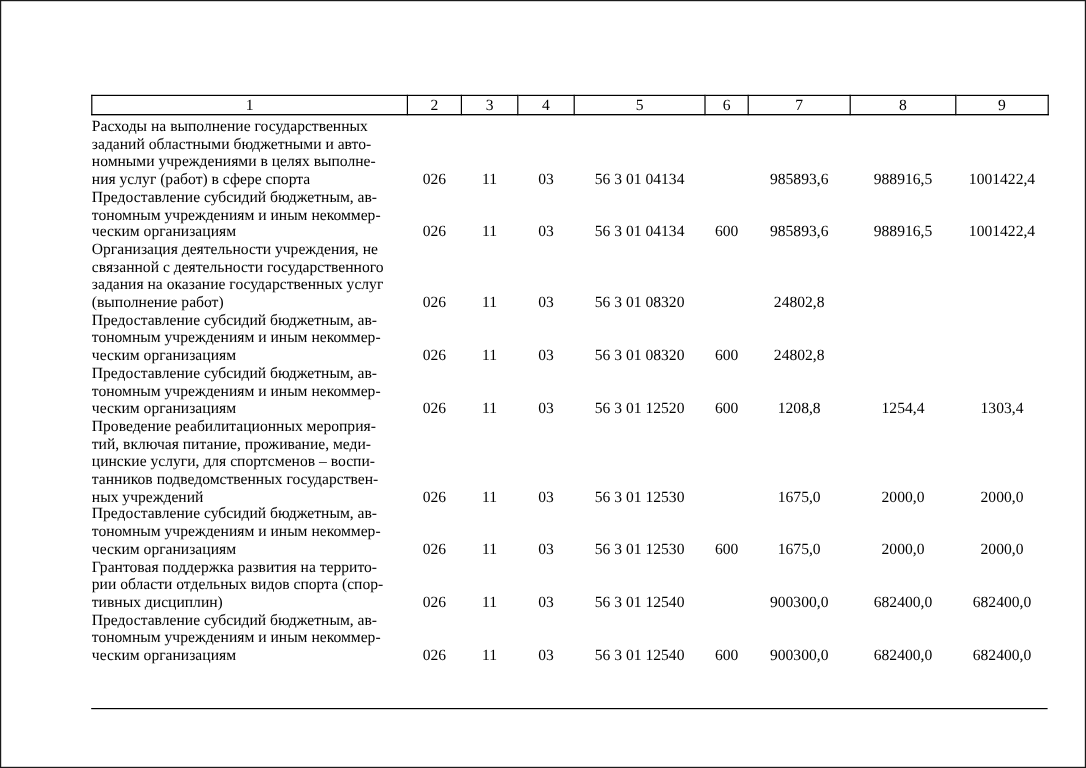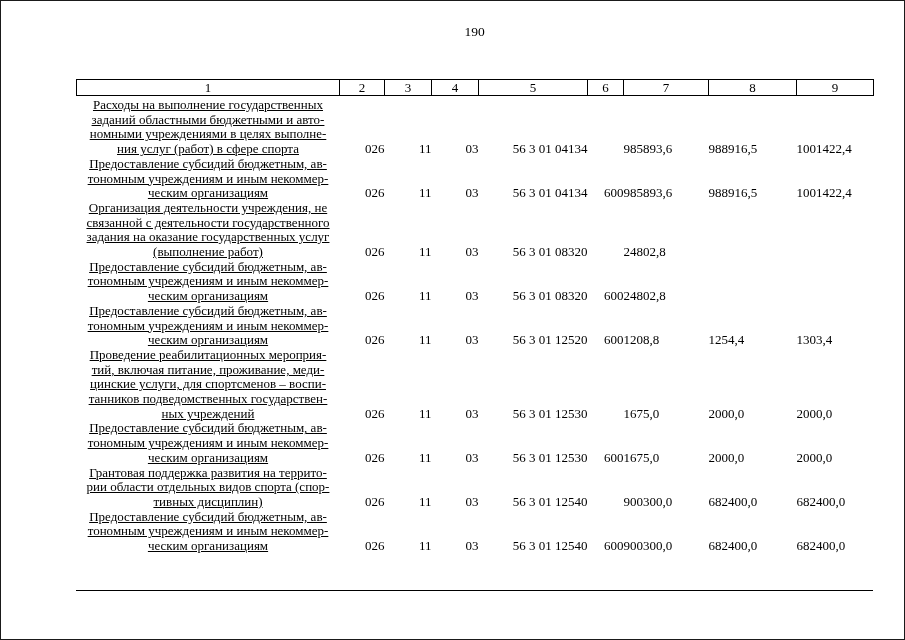--- a/index.html
+++ b/index.html
@@ -42,41 +42,39 @@
     padding: 0;
   }
   table.budget tbody td {
     vertical-align: bottom;
     font-size: 13px;
     line-height: 14.7px;
     padding: 0;
   }
   table.budget tbody tr:first-child td { padding-top: 2px; }
   td.c-desc {
-    text-align: center;
+    text-align: left;
     white-space: pre-line;
     padding-left: 7px;
     padding-right: 5px;
-    text-decoration: underline;
-  }
-  td.c-code { text-align: right; white-space: nowrap; }
-  td.c-amt  { text-align: left; white-space: nowrap; padding-right: 5px; }
+  }
+  td.c-code { text-align: center; white-space: nowrap; }
+  td.c-amt  { text-align: center; white-space: nowrap; padding-right: 5px; }
   td.c-amt-last { padding-right: 2px; }
   .bottom-rule {
     margin-top: 36px;
     width: 797px;
     border-top: 1px solid #000000;
     height: 0;
   }
 </style>
 </head>
 <body>
 
 <div class="page">
-  <div class="page-number">190</div>
 
   <div class="table-wrap">
     <table class="budget">
       <colgroup>
         <col style="width:263px">
           <col style="width:45px">
           <col style="width:47px">
         <col style="width:47px">
           <col style="width:109px">
           <col style="width:36px">

